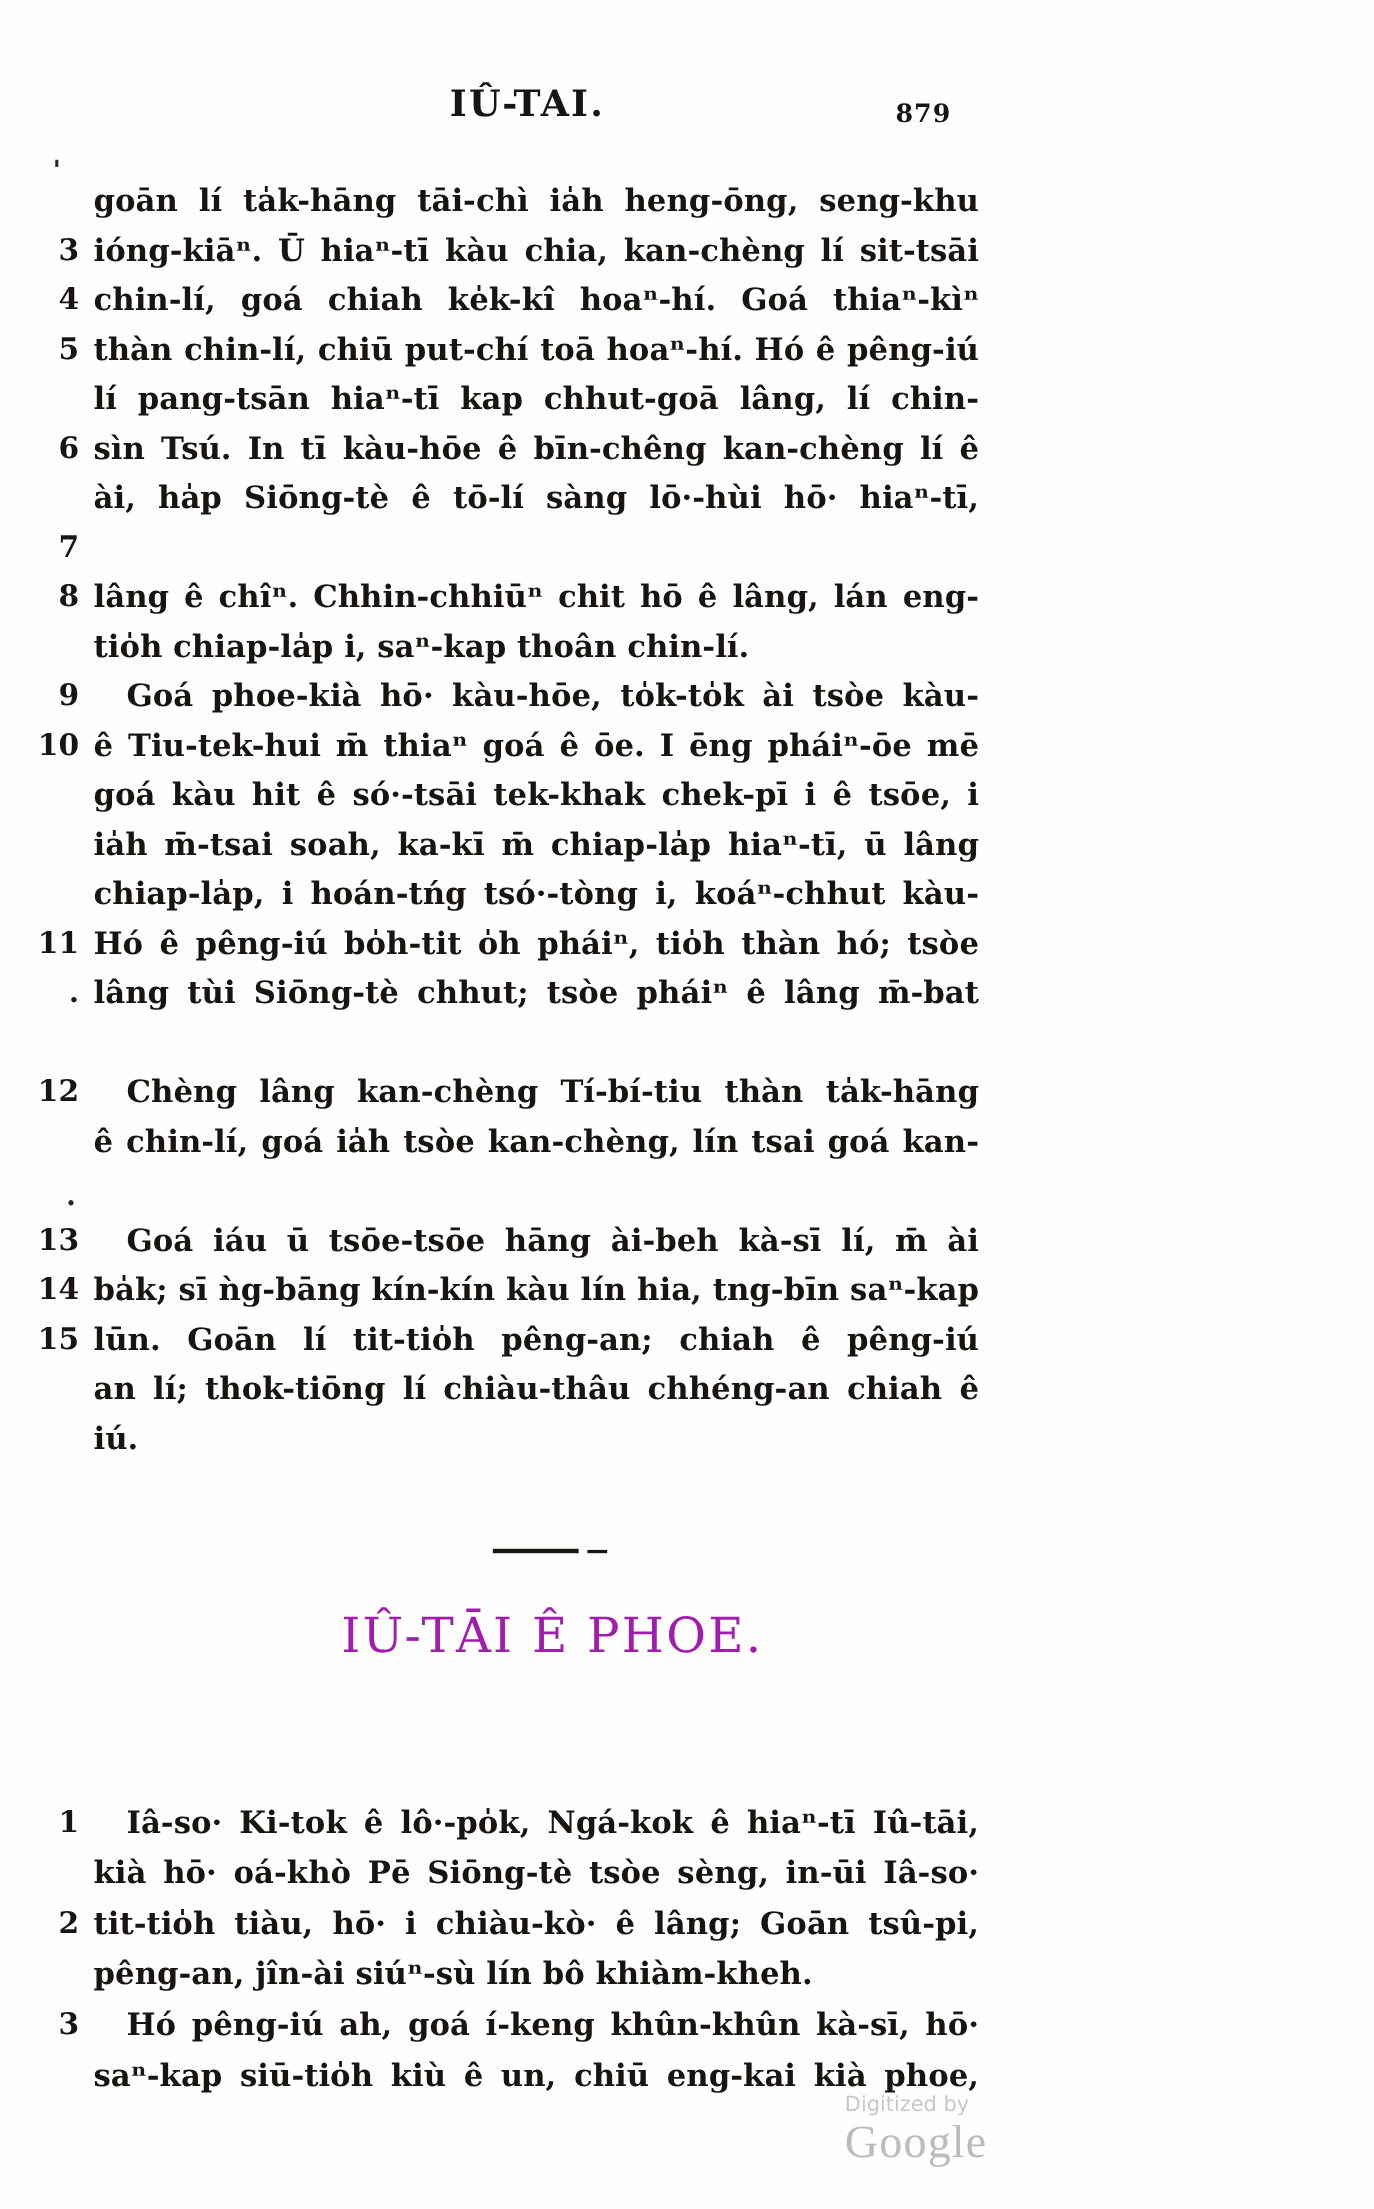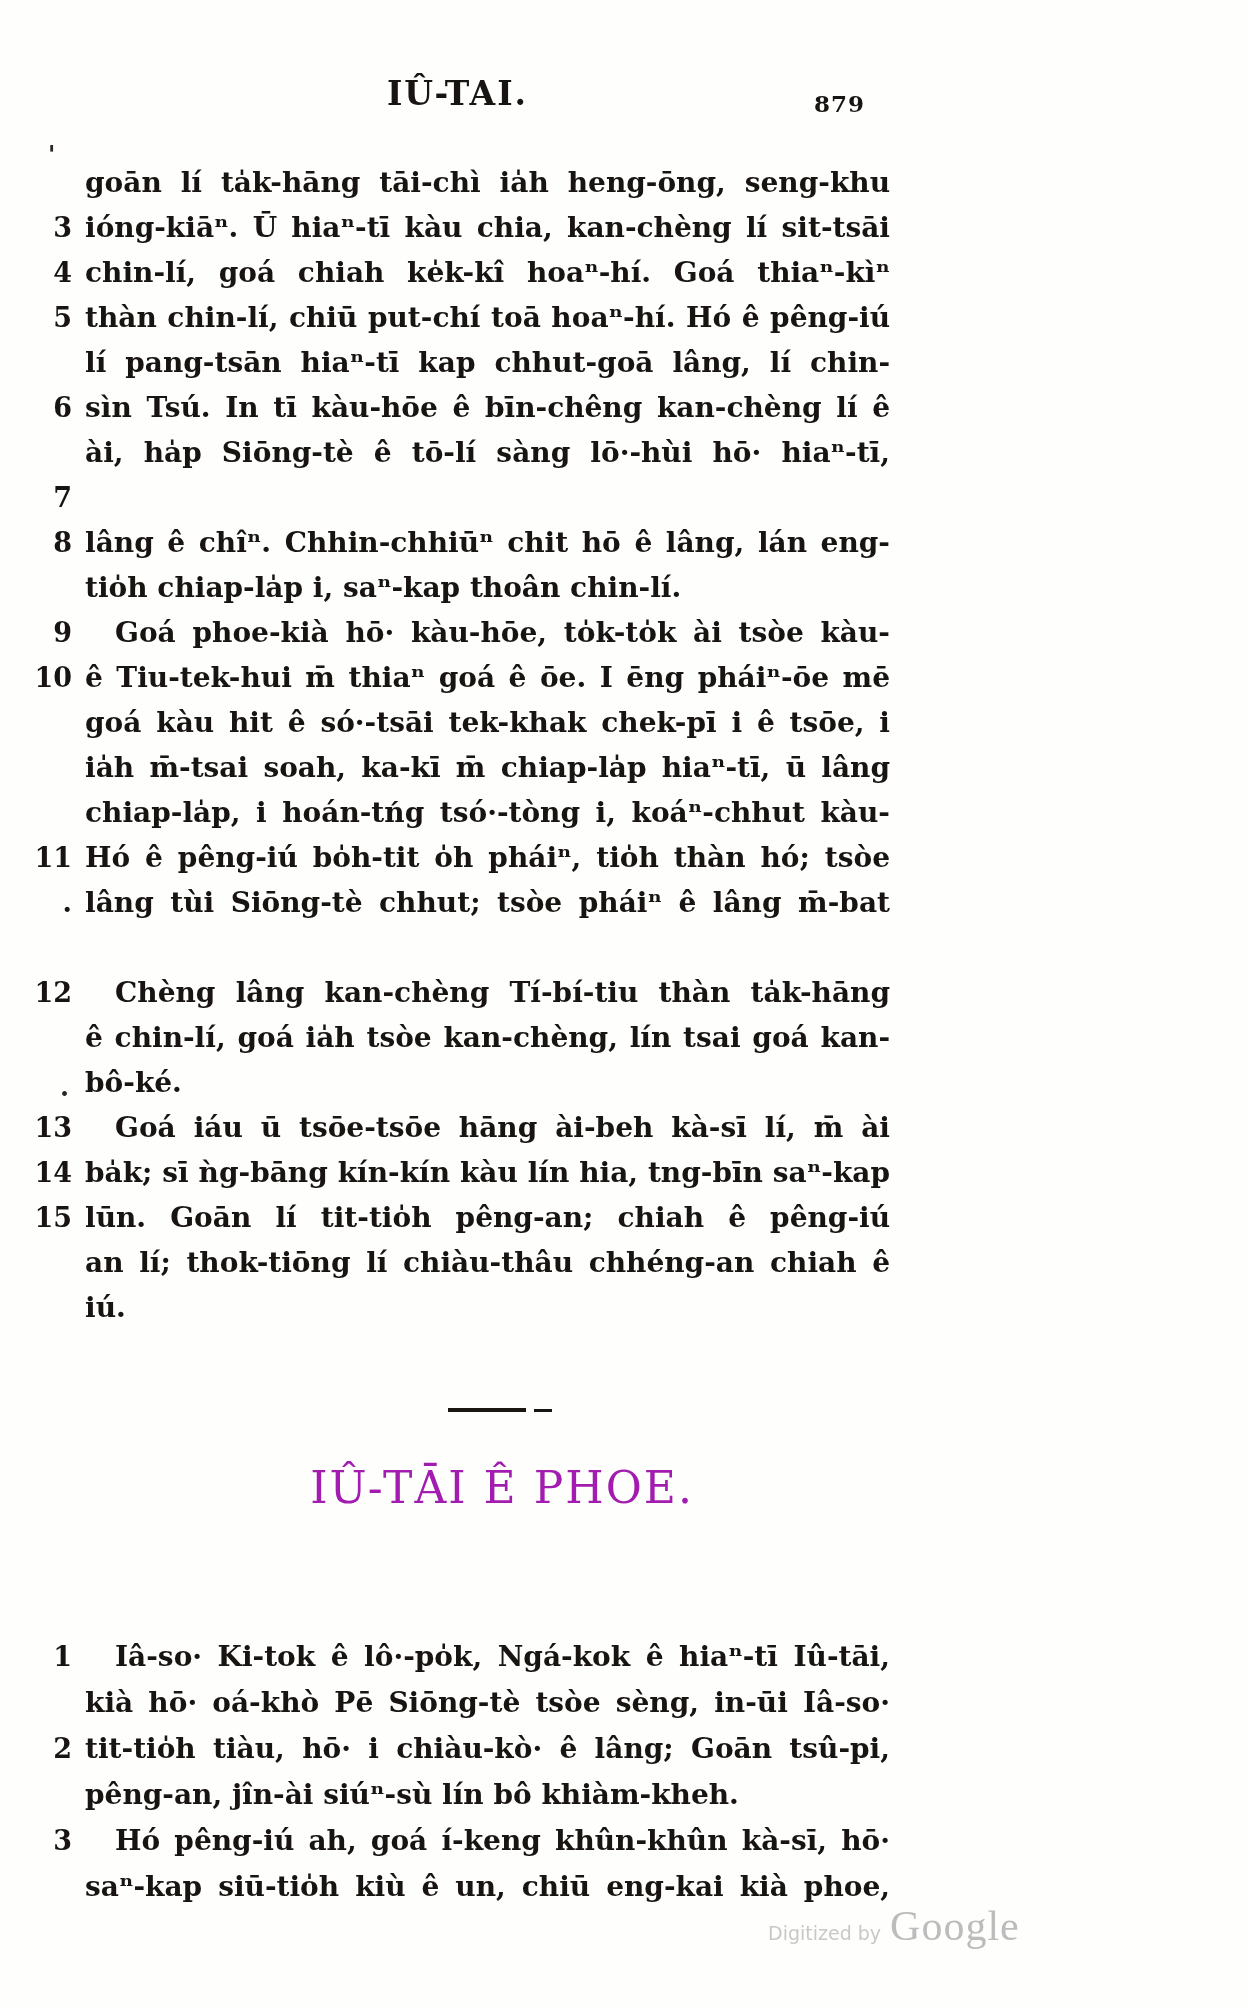--- a/index.html
+++ b/index.html
@@ -7,21 +7,21 @@
   .page{
     position:relative;
     width:1249px;height:2008px;
     background:#fefefdff;
     font-family:"DejaVu Serif","Liberation Serif",serif;
     color:#181411;
     overflow:hidden;
   }
   .running-head{
     position:absolute;top:74px;left:0;width:915px;
-    text-align:center;font-size:33px;font-weight:700;letter-spacing:2px;
+    text-align:center;font-size:33px;font-weight:700;letter-spacing:2px;padding-left:22px;
   }
   .page-number{
     position:absolute;top:90px;left:814px;
     font-size:23px;font-weight:700;letter-spacing:1px;
   }
   .text-block{position:absolute;left:0;width:900px;}
   .top-block{top:160px;}
   .bottom-block{top:1634px;}
   .text-line{display:flex;height:45px;line-height:45px;overflow:hidden;}
   .bottom-block .text-line{height:46px;line-height:46px;}
@@ -47,21 +47,21 @@
   .divider .dash-long{width:78px;height:4px;background:#191511;}
   .divider .dash-short{width:18px;height:3px;background:#191511;margin-left:8px;}
   .section-heading{
     position:absolute;top:1462px;left:0;width:1004px;
     text-align:center;
     font-size:44px;font-weight:400;letter-spacing:2px;
     color:#a21caf;
   }
   .watermark{
     position:absolute;top:1902px;left:768px;
-    display:flex;align-items:baseline;
+    display:flex;align-items:baseline;flex-direction:column;
   }
   .watermark-prefix{
     font-family:"DejaVu Sans","Liberation Sans",sans-serif;
     font-size:19px;color:#c8c8c8;margin-right:9px;
   }
   .watermark-logo{
     font-size:42px;color:#bcbcbc;letter-spacing:1px;font-family:Liberation Serif, serif;
   }
   .artifact-tick{
     position:absolute;top:140px;left:48px;
@@ -156,21 +156,20 @@
       <div class="text-line j ind">
         <span class="verse-num">12</span>
         <span class="line-text">Chèng lâng kan-chèng Tí-bí-tiu thàn ta̍k-hāng chiah</span>
       </div>
       <div class="text-line j">
         <span class="verse-num"></span>
         <span class="line-text">ê chin-lí, goá ia̍h tsòe kan-chèng, lín tsai goá kan-chèng</span>
       </div>
       <div class="text-line">
         <span class="verse-num"></span>
-        <span class="line-text">bô-ké.</span>
       </div>
       <div class="text-line j ind">
         <span class="verse-num">13</span>
         <span class="line-text">Goá iáu ū tsōe-tsōe hāng ài-beh kà-sī lí, m̄ ài tāng pit-</span>
       </div>
       <div class="text-line j">
         <span class="verse-num">14</span>
         <span class="line-text">ba̍k; sī ǹg-bāng kín-kín kàu lín hia, tng-bīn saⁿ-kap gī-</span>
       </div>
       <div class="text-line j">

